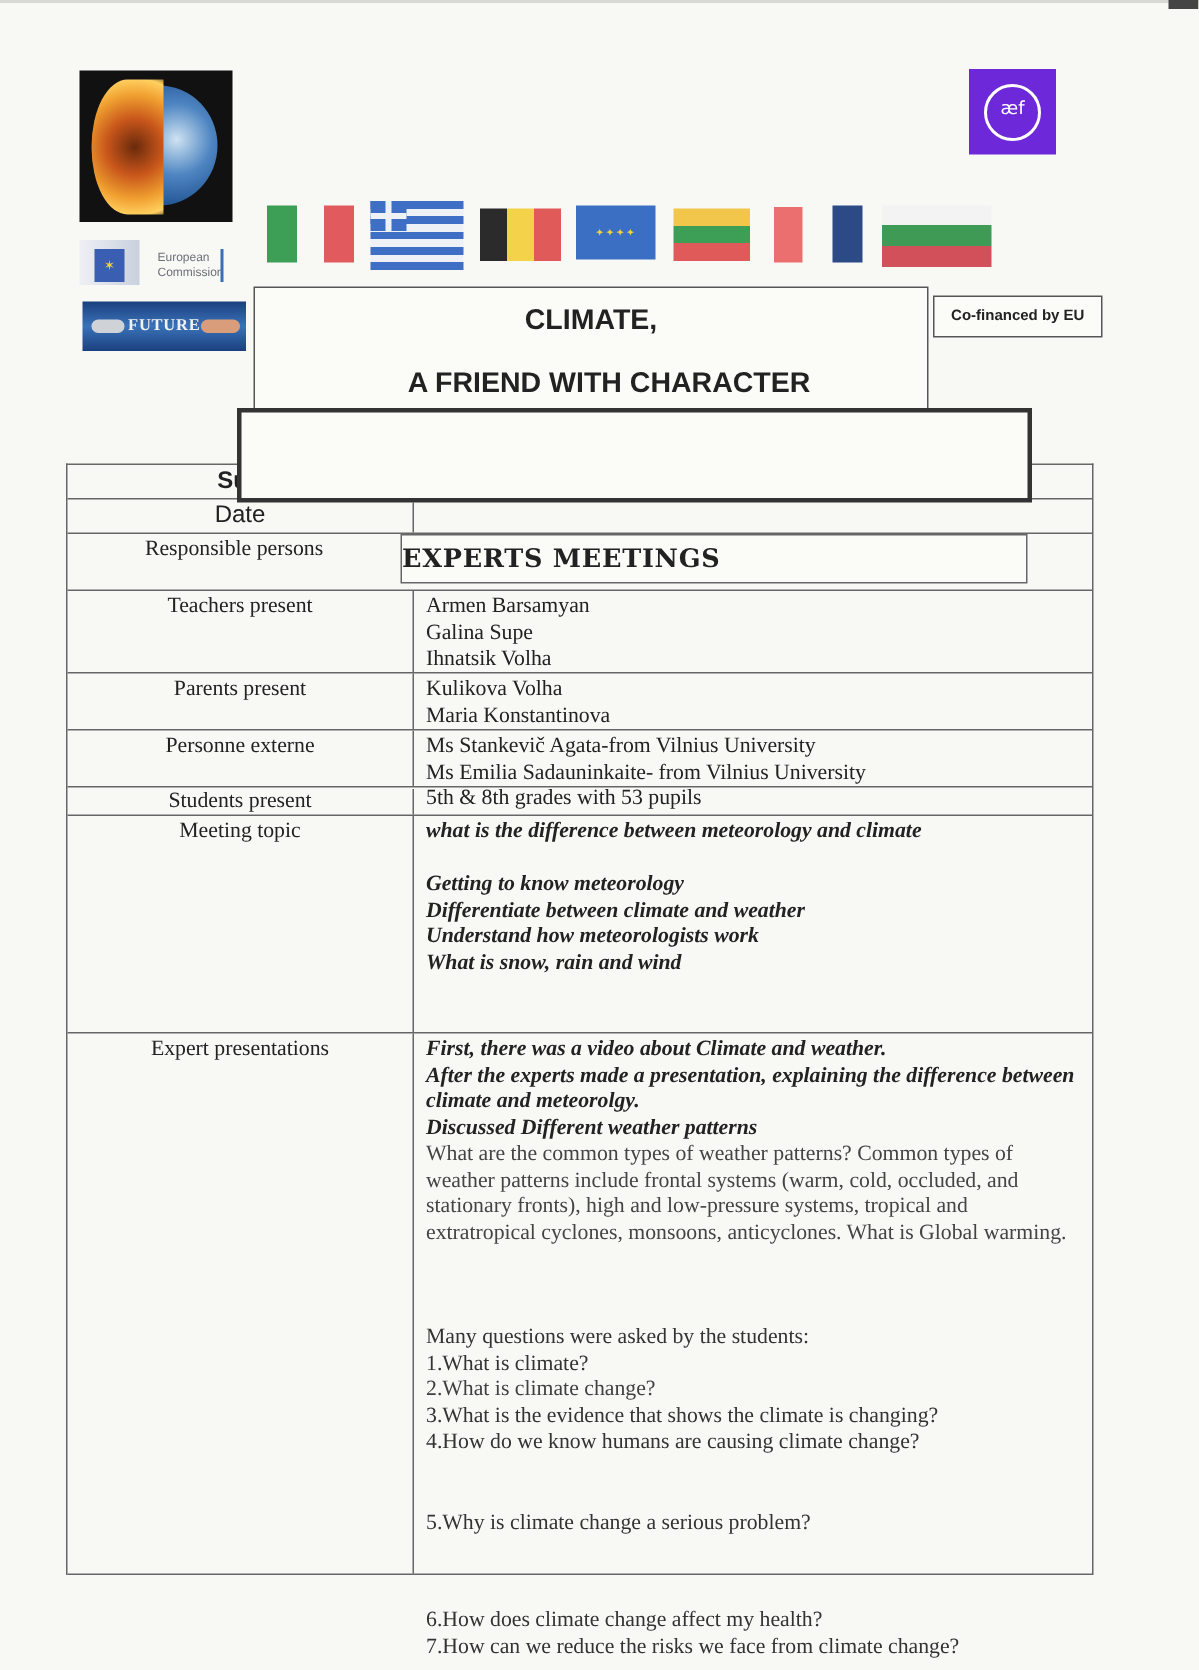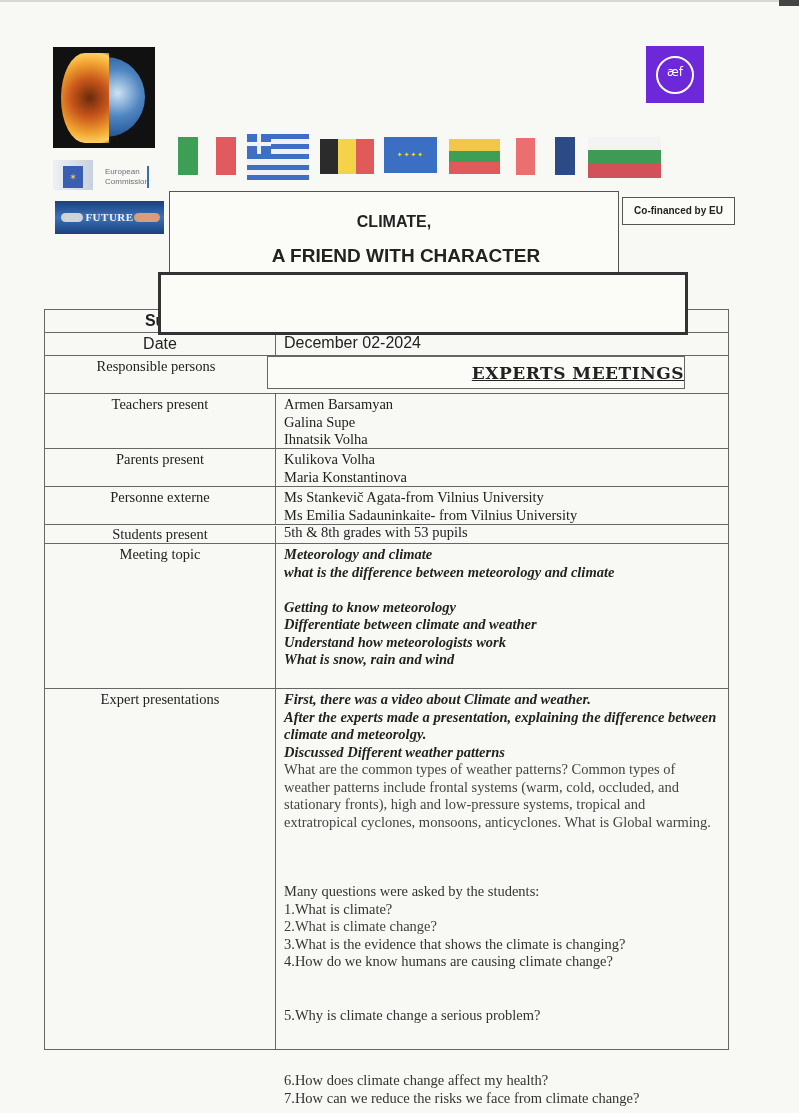--- a/index.html
+++ b/index.html
@@ -37,35 +37,35 @@
   .f-greece .canton:after { content:""; position:absolute; left:0; top:8px; width:24px; height:4px; background:#eef1f6; }
   .f-belgium { left:320px; top:139px; width:54px; height:35px; background:linear-gradient(90deg,#2b2b2b 0 33.3%,#f4d24a 33.3% 66.6%,#e05a5a 66.6% 100%); }
   .f-eu { left:384px; top:137px; width:53px; height:36px; background:#3b6fc3; color:#f3d33a; font-size:7px; text-align:center; line-height:36px; letter-spacing:1px; }
   .f-lithuania { left:449px; top:139px; width:51px; height:35px; background:linear-gradient(180deg,#f1c64b 0 33.3%,#3d9e55 33.3% 66.6%,#e05a5a 66.6% 100%); }
   .f-red2 { left:516px; top:138px; width:19px; height:37px; background:#ec6f70; }
   .f-navy { left:555px; top:137px; width:20px; height:38px; background:#2b4a86; }
   .f-bulgaria { left:588px; top:137px; width:73px; height:41px; background:linear-gradient(180deg,#f3f3f3 0 32%,#3f9a55 32% 66%,#d2505a 66% 100%); }
 
   
   .title-box { left:169px; top:191px; width:448px; height:82px; border:1px solid #555; background:#fbfbf8; font-family:"Liberation Sans", sans-serif; font-weight:bold; color:#222; text-align:center; }
-  .title-box .l1 { position:absolute; left:0; width:100%; top:21px; font-size:16px; }
+  .title-box .l1 { position:absolute; left:0; width:100%; top:11px; font-size:19px; }
   .title-box .l2 { position:absolute; left:12px; width:100%; top:53px; font-size:19px; }
   .cofin { left:622px; top:197px; width:111px; height:26px; border:1px solid #555; font-family:"Liberation Sans", sans-serif; font-weight:bold; font-size:10px; text-align:center; line-height:26px; color:#222; background:#fbfbf8; }
   .blank-box { left:158px; top:272px; width:524px; height:57px; border:3px solid #333; background:#fbfbf8; z-index:3; }
 
   
   .tbl { position:absolute; left:44px; top:309px; width:683px; border-left:1px solid #666; border-right:1px solid #666; border-top:1px solid #666; z-index:1; }
   .row { position:relative; border-bottom:1px solid #666; display:flex; }
   .cell-l { width:231px; border-right:1px solid #666; text-align:center; font-size:14.5px; padding-top:2px; box-sizing:border-box; }
   .cell-r { flex:1; padding:2px 0 2px 8px; font-size:14.5px; line-height:17.5px; box-sizing:border-box; }
   .sans { font-family:"Liberation Sans", sans-serif; font-size:16px; }
   .bi { font-weight:bold; font-style:italic; }
   .line { display:block; }
   .gap { display:block; height:17.5px; }
-  .experts-box { position:absolute; left:222px; top:0; width:416px; height:31px; border:1px solid #666; background:#fbfbf8; text-align:right; font-family:"DejaVu Serif", serif; font-weight:bold; font-size:17px; line-height:33px; letter-spacing:0.5px; color:#222;text-decoration:underline; }
+  .experts-box { position:absolute; left:222px; top:0; width:416px; height:31px; border:1px solid #666; background:#fbfbf8; text-align:left; font-family:"DejaVu Serif", serif; font-weight:bold; font-size:17px; line-height:33px; letter-spacing:0.5px; color:#222; }
 </style>
 </head>
 <body>
 
 <div class="topline"></div>
 <div class="corner-mark"></div>
 
 <div class="abs earth">
   <div class="globe"></div>
   <div class="fire"></div>
@@ -112,21 +112,20 @@
 <div class="abs cofin">Co-financed by EU</div>
 <div class="abs blank-box"></div>
 
 <div class="tbl">
   <div class="row" style="height:22px;">
     <div class="cell-l sans" style="font-weight:bold;">Sub</div>
     <div class="cell-r"></div>
   </div>
   <div class="row" style="height:22px;">
     <div class="cell-l sans">Date</div>
-    <div class="cell-r sans" style="padding-top:1px;">December 02-2024</div>
   </div>
   <div class="row" style="height:37px;">
     <div class="cell-l" style="width:222px;border-right:none;">Responsible persons</div>
     <div class="experts-box">EXPERTS MEETINGS</div>
   </div>
   <div class="row" style="height:54px;">
     <div class="cell-l">Teachers present</div>
     <div class="cell-r">
       <span class="line">Armen Barsamyan</span>
       <span class="line">Galina Supe</span>
@@ -147,21 +146,20 @@
       <span class="line">Ms Emilia Sadauninkaite- from Vilnius University</span>
     </div>
   </div>
   <div class="row" style="height:18px;align-items:flex-end;">
     <div class="cell-l" style="padding-top:0;">Students present</div>
     <div class="cell-r" style="padding-top:0;">5th &amp; 8th grades with 53 pupils</div>
   </div>
   <div class="row" style="height:144px;">
     <div class="cell-l">Meeting topic</div>
     <div class="cell-r bi">
-      <span class="line">Meteorology and climate</span>
       <span class="line">what is the difference between meteorology and climate</span>
       <span class="gap"></span>
       <span class="line">Getting to know meteorology</span>
       <span class="line">Differentiate between climate and weather</span>
       <span class="line">Understand how meteorologists work</span>
       <span class="line">What is snow, rain and wind</span>
     </div>
   </div>
   <div class="row" style="height:360px;">
     <div class="cell-l">Expert presentations</div>

